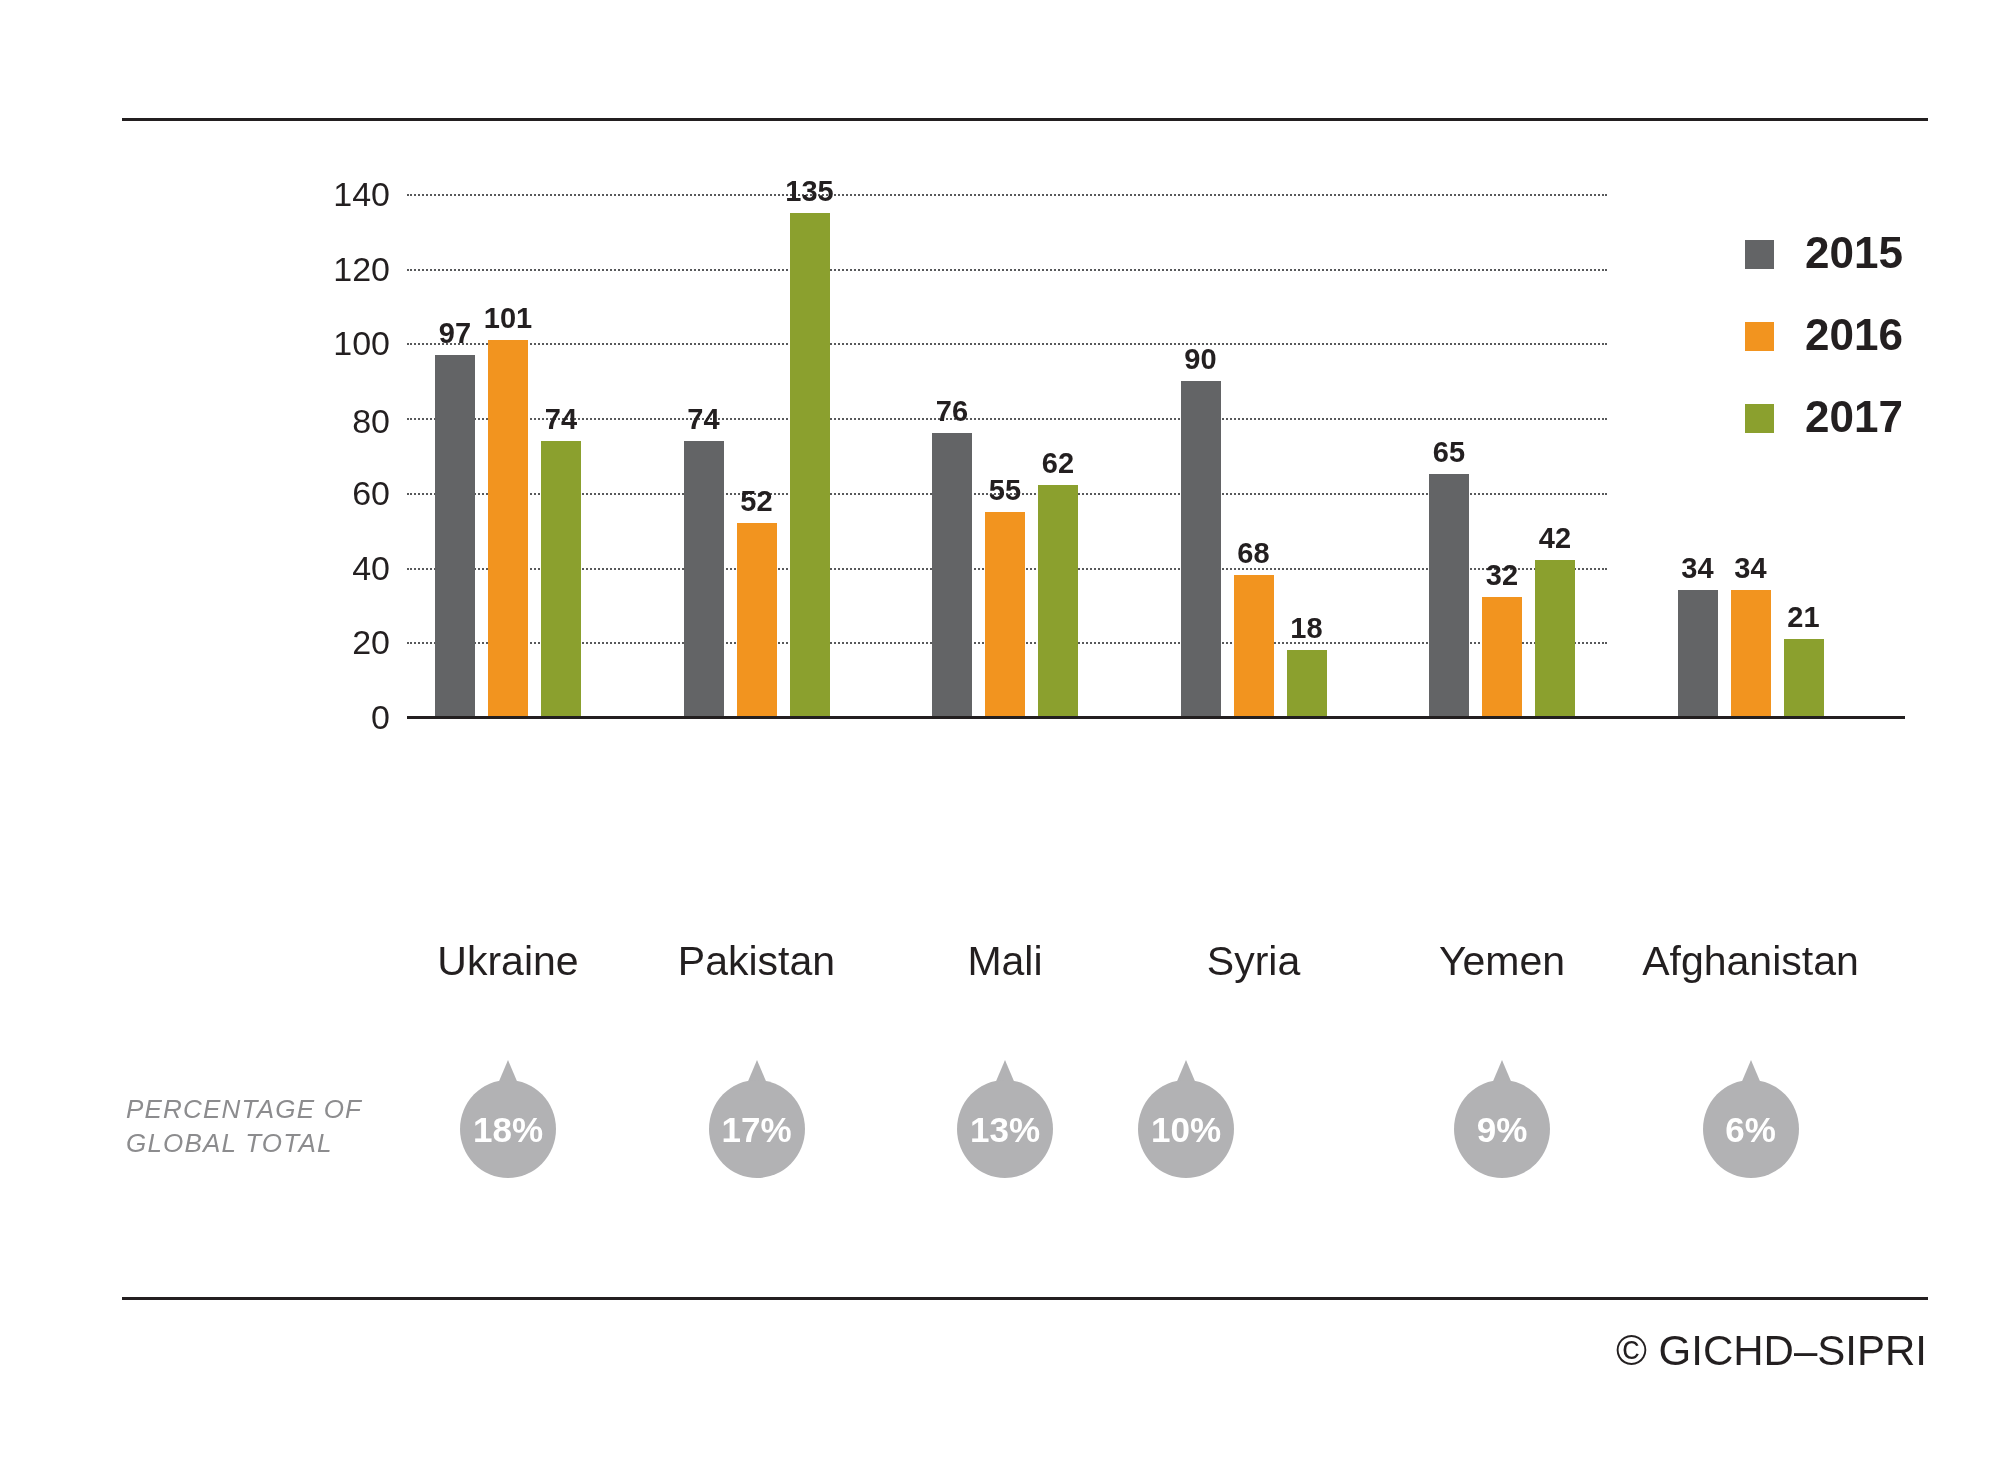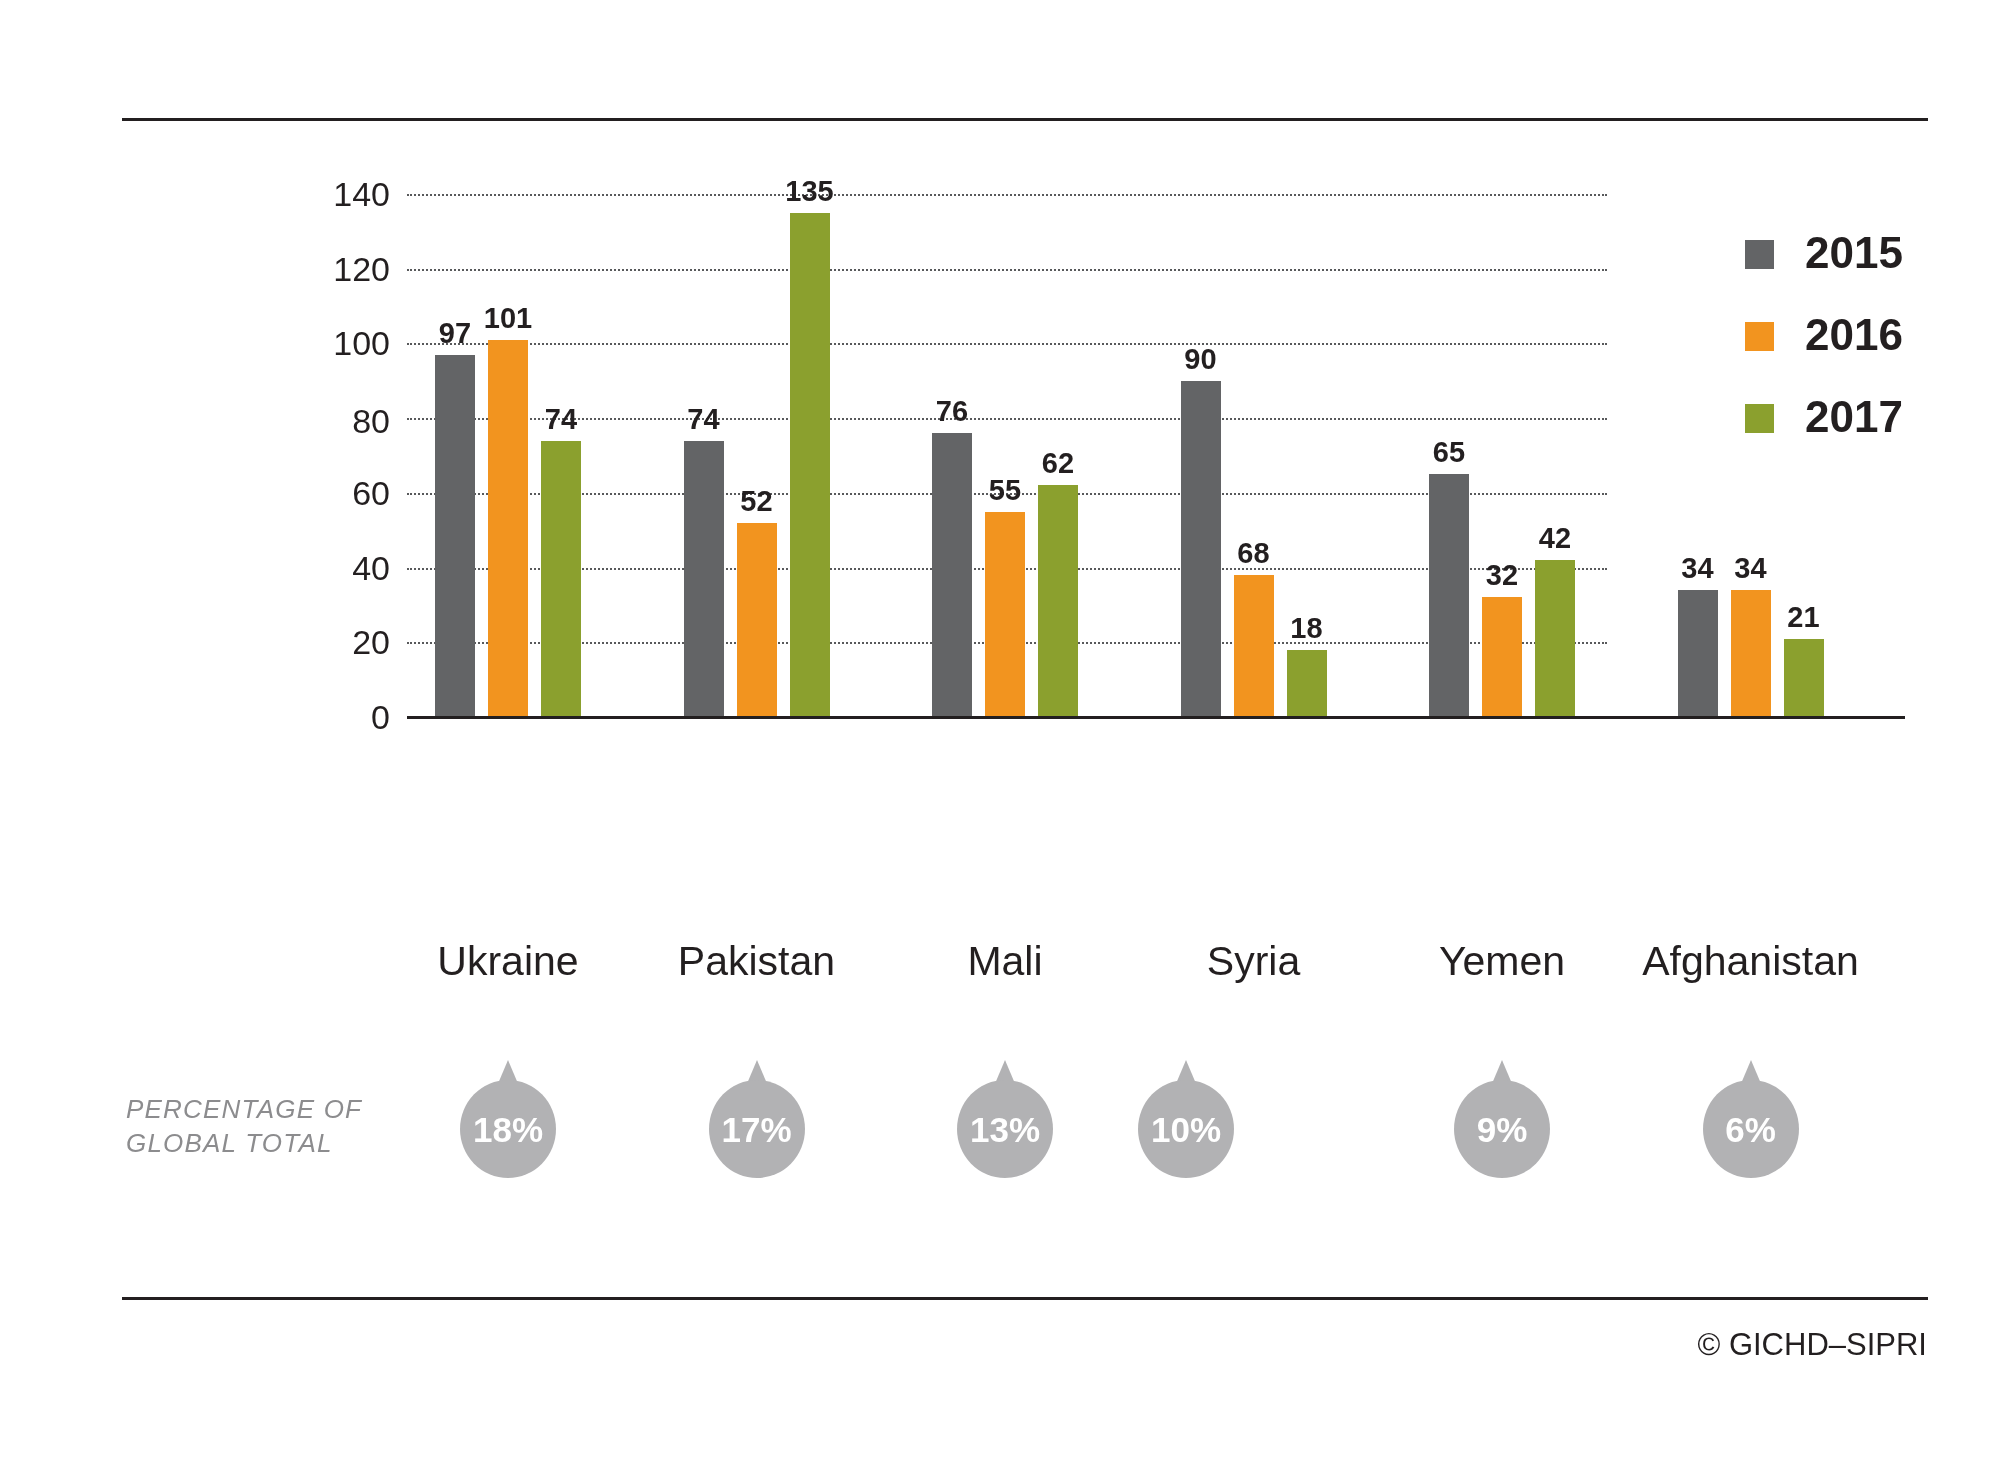--- a/index.html
+++ b/index.html
@@ -150,21 +150,21 @@
     font-weight: bold;
     color: #ffffff;
     font-family: "Liberation Sans", sans-serif;
   }
 
   
   #credit {
     position: absolute;
     right: 86px;
     top: 1327px;
-    font-size: 31px;
+    font-size: 42px;
     color: #231f20;
     white-space: nowrap;
   }
 </style>
 </head>
 <body>
 
 <div class="rule top"></div>
 <div class="rule bottom"></div>
 

